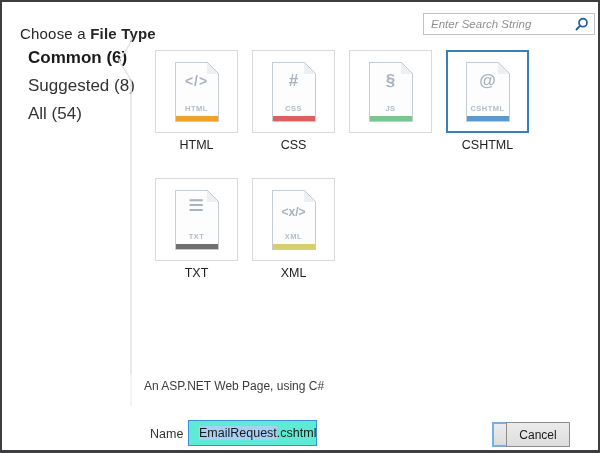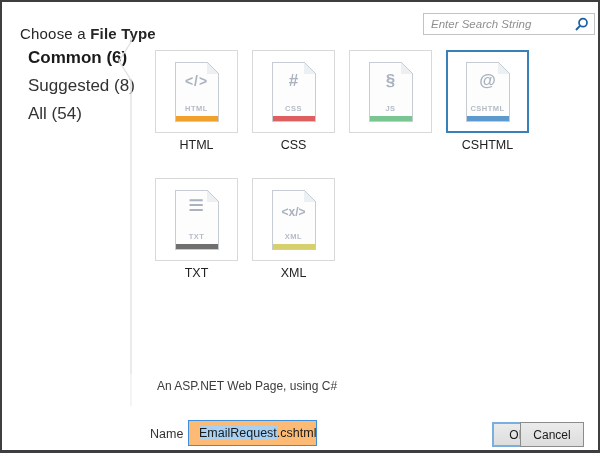--- a/index.html
+++ b/index.html
@@ -48,38 +48,38 @@
   }
   .tile[data-type="CSS"] .glyph, .tile[data-type="CSHTML"] .glyph, .tile[data-type="JavaScript"] .glyph { font-size:17px; letter-spacing:0; }
   .tile[data-type="TXT"] .glyph { font-size:27px; line-height:24px; top:2px; letter-spacing:0; }
   .tile[data-type="XML"] .glyph { font-size:12px; letter-spacing:0; top:12px; }
   .ftype {
     position:absolute; bottom:8px; left:0; right:0; text-align:center;
     font-size:7.5px; color:#b5bcc5; letter-spacing:0.5px; font-weight:bold;
   }
   .bar { position:absolute; bottom:0; left:0; right:0; height:5px; }
   
-  .description { position:absolute; left:155px; top:377px; font-size:12px; color:#3c3c3c; }
+  .description { position:absolute; left:142px; top:377px; font-size:12px; color:#3c3c3c; }
   
   .name-label { position:absolute; left:148px; top:425px; font-size:12.5px; color:#333; }
   .name-input {
     position:absolute; left:186px; top:418px; width:129px; height:26px;
-    border:1px solid #3d8fd9; background:#fdba74;
+    border:1px solid #3d8fd9; background:#5eead4;
     display:flex; align-items:center; padding-left:10px;
     font-size:12.5px; color:#1a1a1a; white-space:pre;
   }
   .sel-text { background:#a6d1f5; }
   .btn {
     position:absolute; top:420px; height:25px;
     background:linear-gradient(#ebebeb,#dddddd);
     font-size:12px; color:#1a1a1a;
     display:flex; align-items:center; justify-content:center; cursor:default;
   }
   .btn-ok { left:442px; width:52px; border:2px solid #79aede;margin-left:48px; }
-  .btn-cancel { left:518px; width:64px; border:1px solid #8c8c8c; }
+  .btn-cancel { left:504px; width:64px; border:1px solid #8c8c8c; }
 </style>
 </head>
 <body>
 
 <div class="dialog">
 
   <div class="title">
     <span>Choose a </span><span class="bold">File Type</span>
   </div>
 

